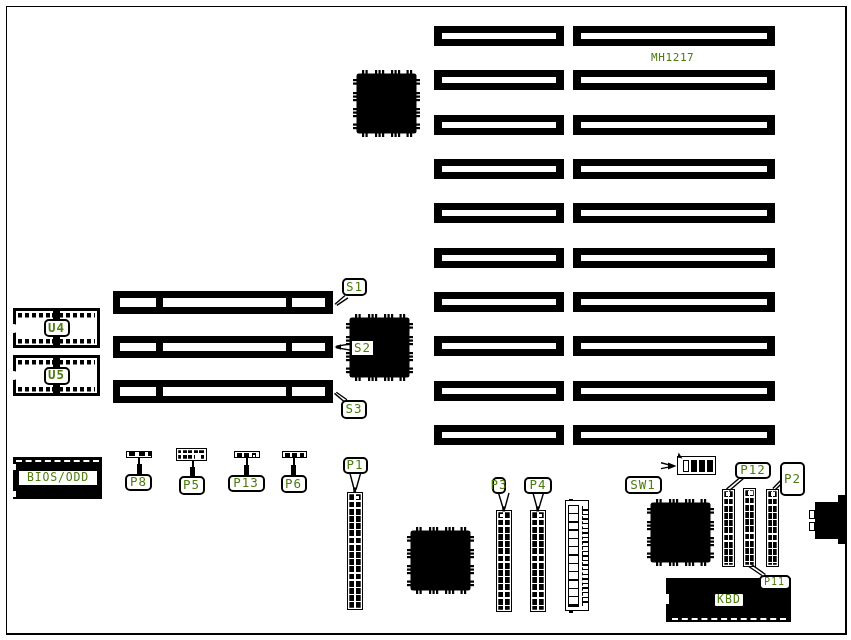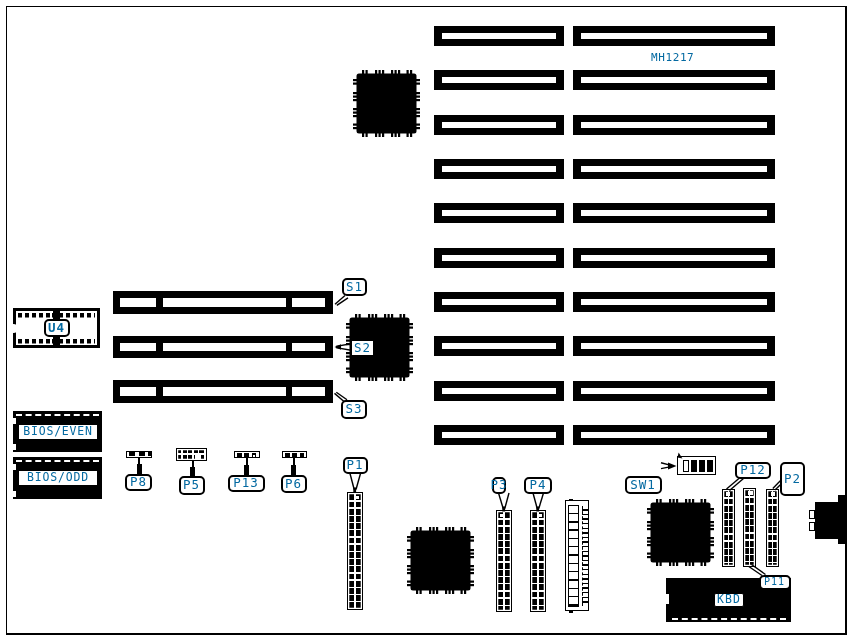--- a/index.html
+++ b/index.html
@@ -1,17 +1,17 @@
 <!DOCTYPE html>
 <html><head>
 <meta charset="utf-8">
 <style>
   html,body{margin:0;padding:0;background:#fff;}
   #board{position:relative;width:851px;height:640px;background:#fff;overflow:hidden;
-         font-family:"DejaVu Sans Mono",monospace;color:#0369a1;}
+         font-family:"DejaVu Sans Mono",monospace;color:#4d7c0f;}
   .outline{position:absolute;left:6px;top:6px;width:838px;height:626px;
            border:solid #000;border-width:1.5px 2px 2px 1.5px;}
   
   .hslot{position:absolute;height:20px;background:#000;}
   .hslot::after{content:"";position:absolute;left:8px;right:8px;top:6.5px;bottom:7px;background:#fff;}
   
   .sbar{position:absolute;left:113px;width:220px;height:22.5px;background:#000;}
   .sbar i{position:absolute;top:7px;height:8.5px;background:#fff;}
   
   .chip{position:absolute;width:67px;height:67px;}
@@ -201,27 +201,27 @@
   <div class="tag" style="left:342px;top:278px;width:25px;height:18px">S1</div>
   <div class="tag plain" style="left:352px;top:341px;width:21px;height:14px">S2</div>
   <div class="tag" style="left:341px;top:400px;width:26px;height:19px">S3</div>
 
   <div class="dip" style="top:308px;height:40px">
     <div class="dip-body"></div>
     <div class="dip-stem"></div>
     <div class="dip-notch"></div>
     <div class="tag">U4</div>
   </div>
-
-  <div class="bios" style="top:411px;height:41px">
-    <div class="bios-dash"></div>
-    <div class="bn" style="top:7px"></div>
-    <div class="bn" style="top:33px"></div>
-    <div class="bios-label">BIOS/EVEN</div>
-  </div>
+  <div class="dip" style="top:355px;height:41px">
+    <div class="dip-body"></div>
+    <div class="dip-stem"></div>
+    <div class="dip-notch"></div>
+    <div class="tag">U5</div>
+  </div>
+
   <div class="bios" style="top:457px;height:42px">
     <div class="bios-dash"></div>
     <div class="bn" style="top:7px"></div>
     <div class="bn" style="top:34px"></div>
     <div class="bios-label">BIOS/ODD</div>
   </div>
 
   <div class="srow" style="left:126px;top:451px;width:26px;height:7px;background-size:23px 4px;background-position:left 1.6px bottom 1px;background-image:repeating-linear-gradient(to right,#000 0 6px,rgba(0,0,0,0) 6px 9.7px)"></div>
   <div class="stem" style="left:138px;top:458px;width:2.2px;height:8px"></div>
   <div class="stem" style="left:136.5px;top:464px;width:5px;height:10.5px"></div>

